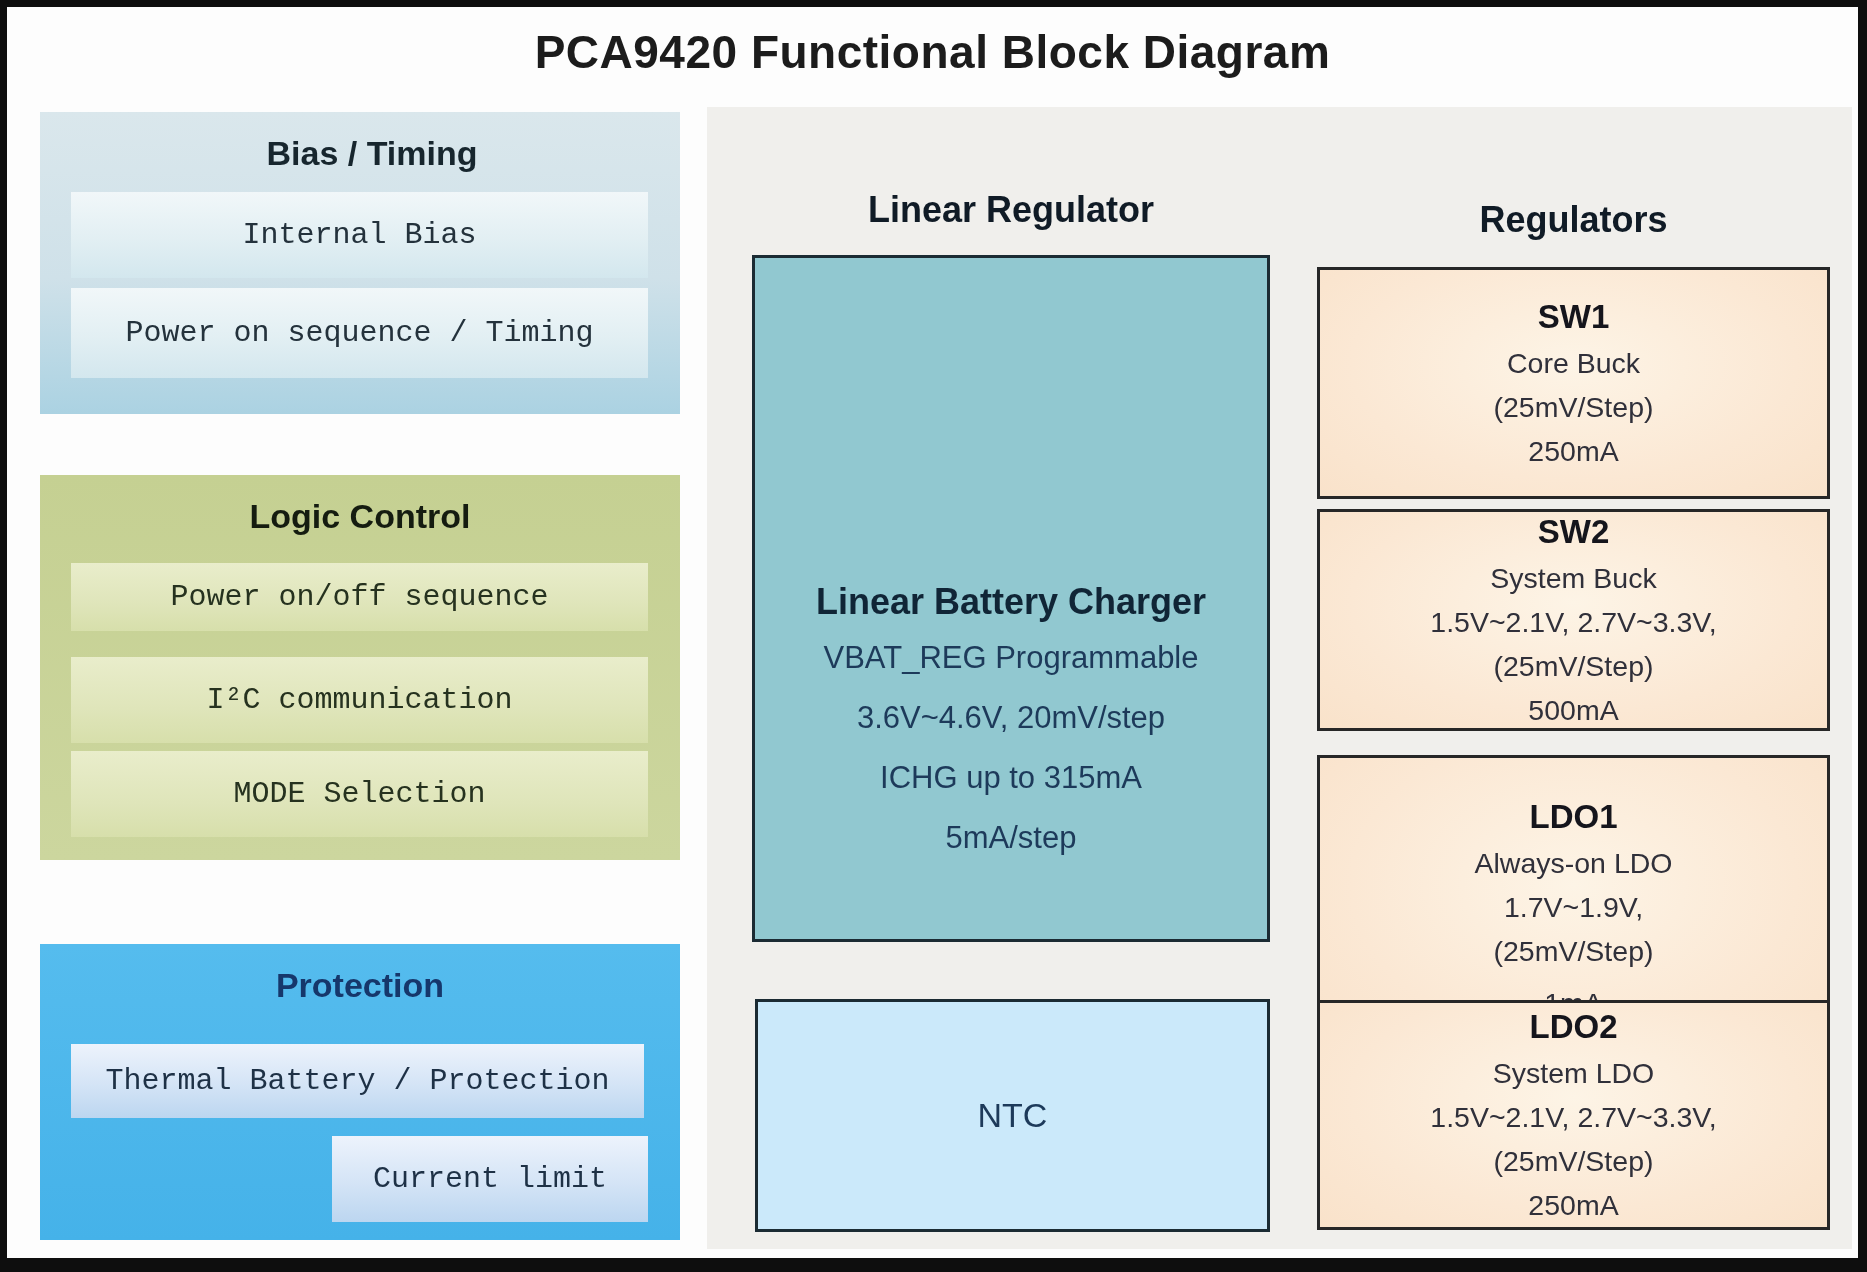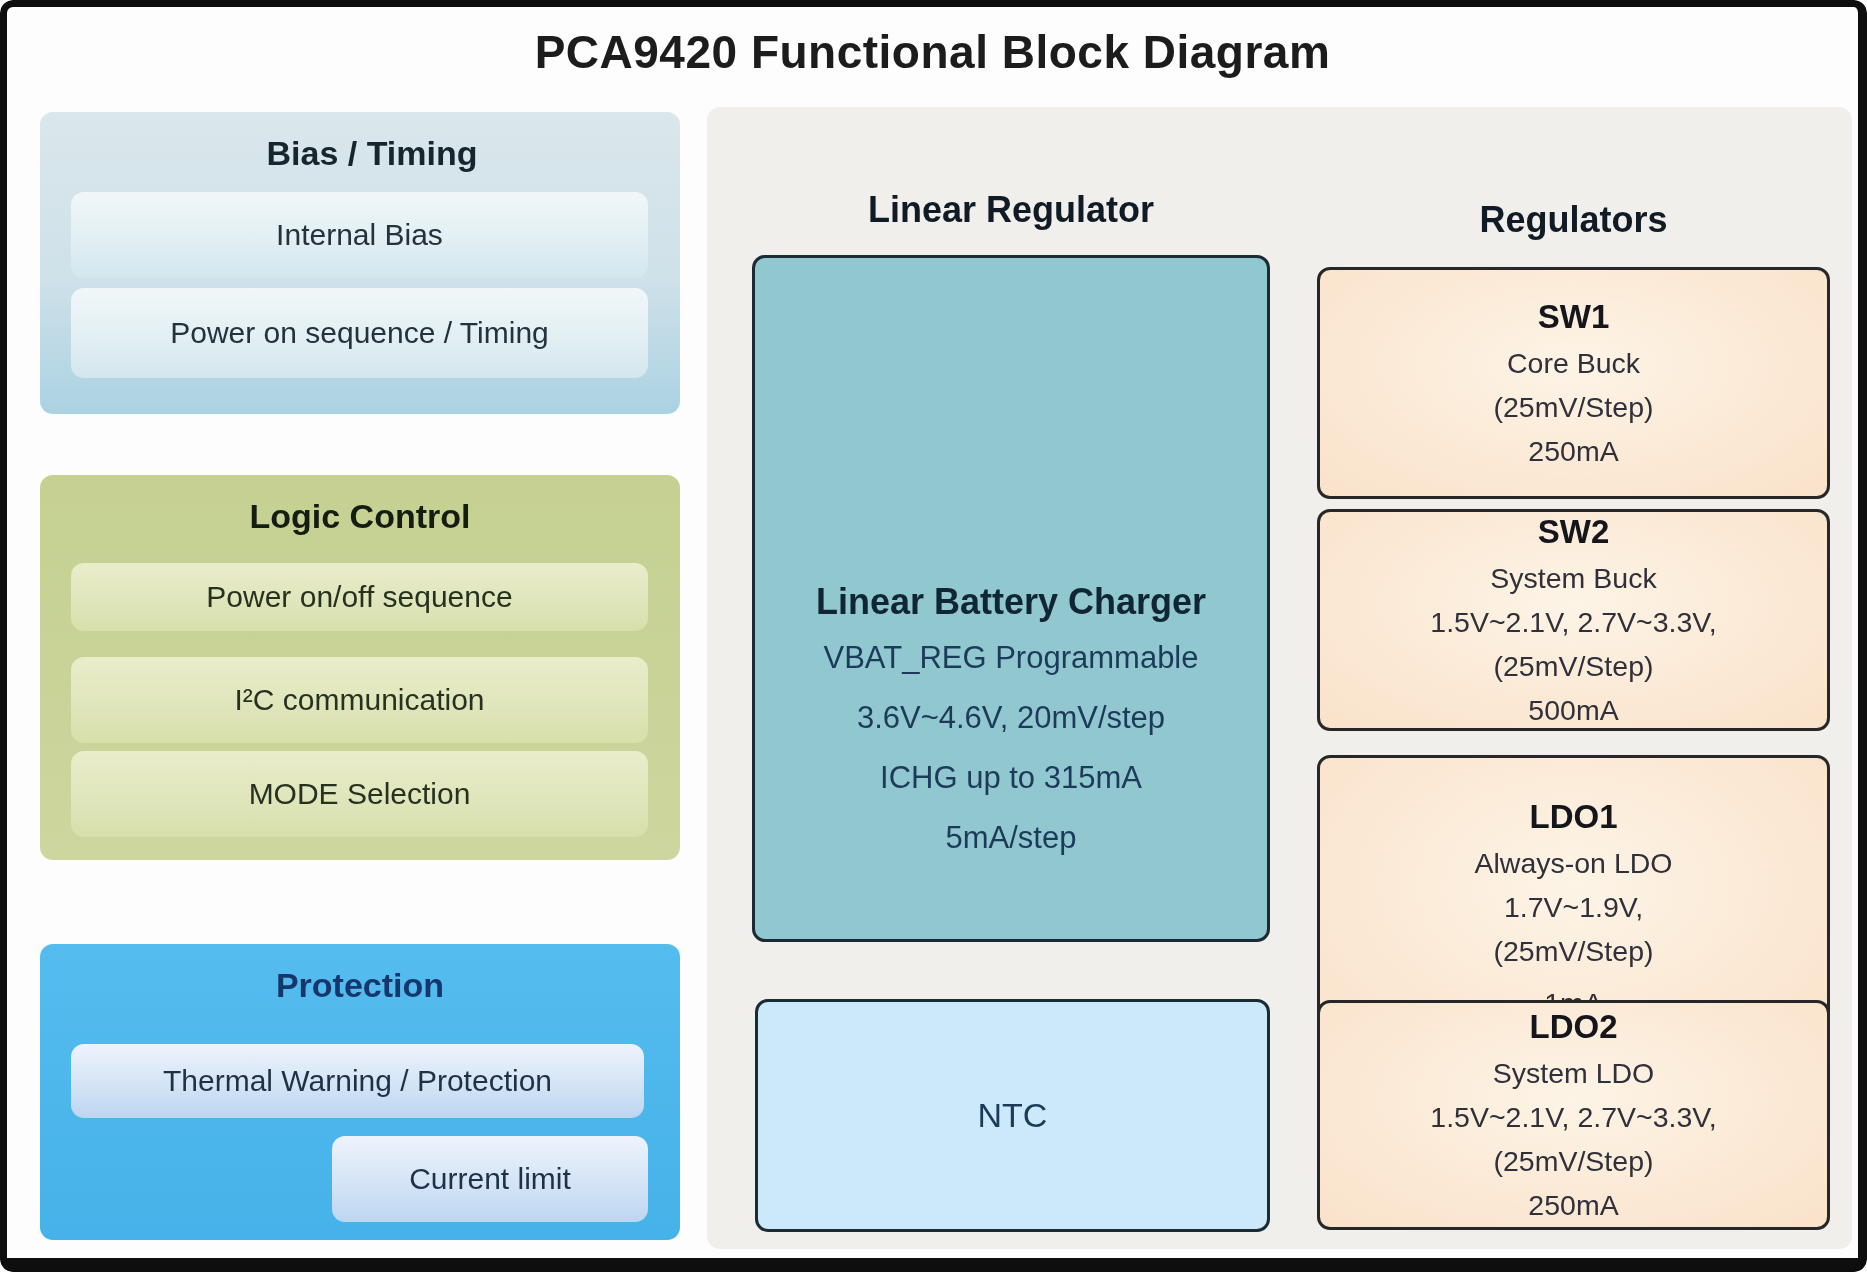--- a/index.html
+++ b/index.html
@@ -1,16 +1,16 @@
 <!DOCTYPE html>
 <html><head>
 <meta charset="utf-8">
 <style>
   html,body{margin:0;padding:0;background:#ffffff;}
-  *{box-sizing:border-box;border-radius:13px;}
+  *{box-sizing:border-box;}
   .canvas{
     position:relative;
     width:1867px;height:1272px;
     background:#fdfdfd;
     border:7px solid #0e0e0e;
     border-bottom-width:14px;
     border-right-width:9px;
     overflow:hidden;
     font-family:"Liberation Sans","DejaVu Sans",sans-serif;
   }
@@ -19,21 +19,21 @@
     left:0;top:18px;width:1851px;
     text-align:center;
     font-size:46px;font-weight:bold;color:#1c1c1c;
     letter-spacing:0.5px;
   }
   
   .blk{position:absolute;left:33px;width:640px;}
   .blk-title{position:absolute;left:0;width:100%;text-align:center;font-weight:bold;font-size:34px;}
   .inner-box{
     position:absolute;display:flex;align-items:center;justify-content:center;
-    text-align:center;font-size:30px;
+    text-align:center;font-size:30px;font-family:Liberation Mono, monospace;
   }
   .bias{top:105px;height:302px;background:linear-gradient(180deg,#dae7ec 0%,#cfe1e9 55%,#abd2e2 100%);}
   .bias .blk-title{top:22px;color:#17262e;margin-left:12px;}
   .bias .inner-box{left:31px;width:577px;color:#24323c;
     background:linear-gradient(180deg,#f1f7f9 0%,#e2eff3 55%,#d3e7ee 100%);}
   .logic{top:468px;height:385px;background:linear-gradient(180deg,#c5d092 0%,#ccd69e 100%);}
   .logic .blk-title{top:22px;color:#151c10;}
   .logic .inner-box{left:31px;width:577px;color:#26321f;
     background:linear-gradient(180deg,#e9edcb 0%,#dfe5ba 60%,#d7dfab 100%);}
   .prot{top:937px;height:296px;background:linear-gradient(180deg,#55bcee 0%,#45b2e9 100%);}
@@ -83,21 +83,21 @@
 
   <div class="blk logic">
     <div class="blk-title">Logic Control</div>
     <div class="inner-box" style="top:88px;height:68px;">Power on/off sequence</div>
     <div class="inner-box" style="top:182px;height:86px;">I²C communication</div>
     <div class="inner-box" style="top:276px;height:86px;">MODE Selection</div>
   </div>
 
   <div class="blk prot">
     <div class="blk-title">Protection</div>
-    <div class="inner-box" style="left:31px;top:100px;width:573px;height:74px;">Thermal Warning / Protection</div>
+    <div class="inner-box" style="left:31px;top:100px;width:573px;height:74px;">Thermal Battery / Protection</div>
     <div class="inner-box" style="left:292px;top:192px;width:316px;height:86px;">Current limit</div>
   </div>
 
   <div class="col-header" style="left:745px;top:182px;width:518px;">Linear Regulator</div>
 
   <div class="abs charger">
     <div class="charger-title">Linear Battery Charger</div>
     <div class="charger-line">VBAT_REG Programmable</div>
     <div class="charger-line">3.6V~4.6V, 20mV/step</div>
     <div class="charger-line">ICHG up to 315mA</div>

